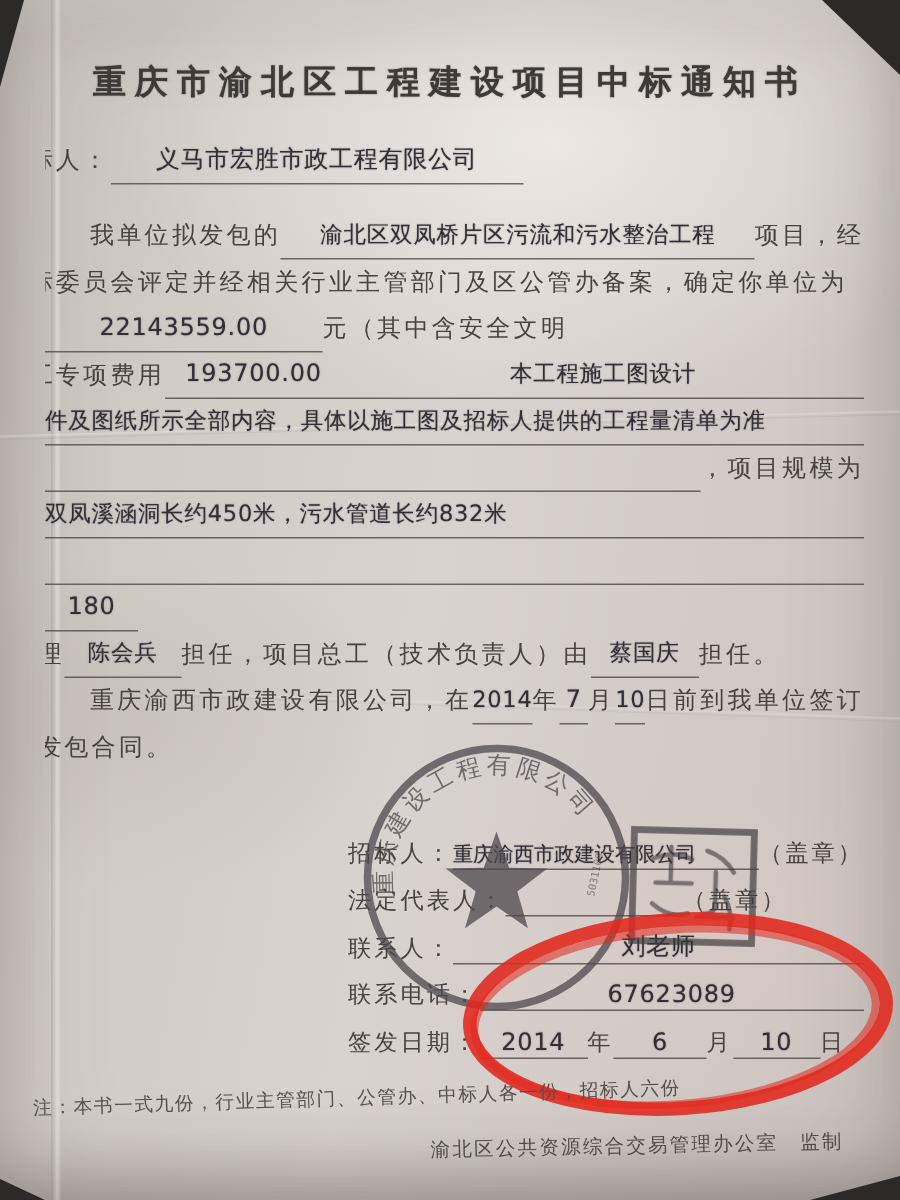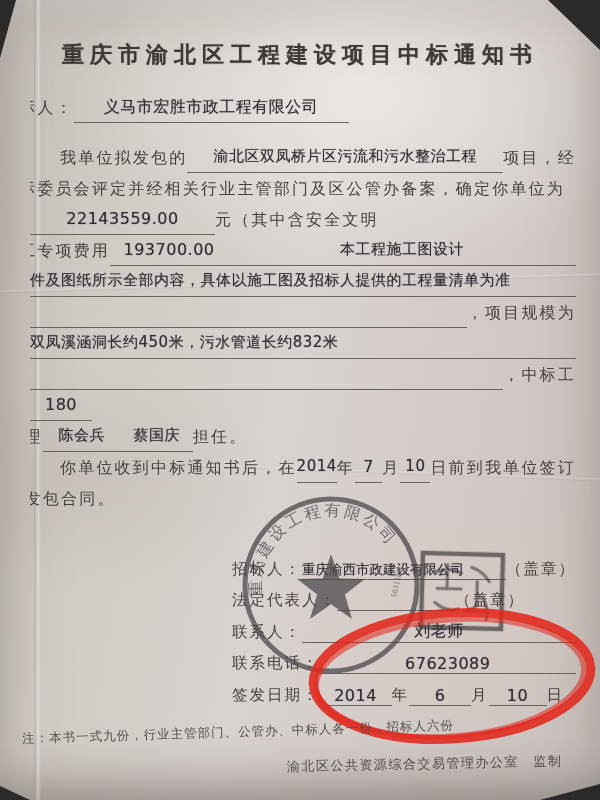--- a/index.html
+++ b/index.html
@@ -98,33 +98,33 @@
     </div>
     <div class="row">
       <span class="fill grow"></span>
       <span>，项目规模为</span>
     </div>
     <div class="row">
       <span class="fill grow" style="text-align:left"><span class="hw">双凤溪涵洞长约450米，污水管道长约832米</span></span>
     </div>
     <div class="row">
       <span class="fill grow"></span>
-      <span>，中标工</span>
     </div>
     <div class="row">
       <span class="fill" style="width:62px"><span class="hw big">180</span></span>
     </div>
     <div class="row">
       <span><span class="clip w8">理</span></span>
       <span class="fill" style="width:78px"><span class="hw">陈会兵</span></span>
+      <span>担任，项目总工（技术负责人）由</span>
       <span class="fill" style="width:72px"><span class="hw">蔡国庆</span></span>
       <span>担任。</span>
     </div>
     <div class="row indent">
-      <span>你单位收到中标通知书后，在</span>
+      <span>重庆渝西市政建设有限公司，在</span>
       <span class="fill" style="width:44px"><span class="hw">2014</span></span>
       <span>年</span>
       <span class="fill" style="width:40px"><span class="hw big">7</span></span>
       <span>月</span>
       <span class="fill" style="width:44px"><span class="hw">10</span></span>
       <span>日前到我单位签订</span>
     </div>
     <div class="row">
       <span><span class="clip w8">发</span><span>包合同。</span></span>
     </div>

